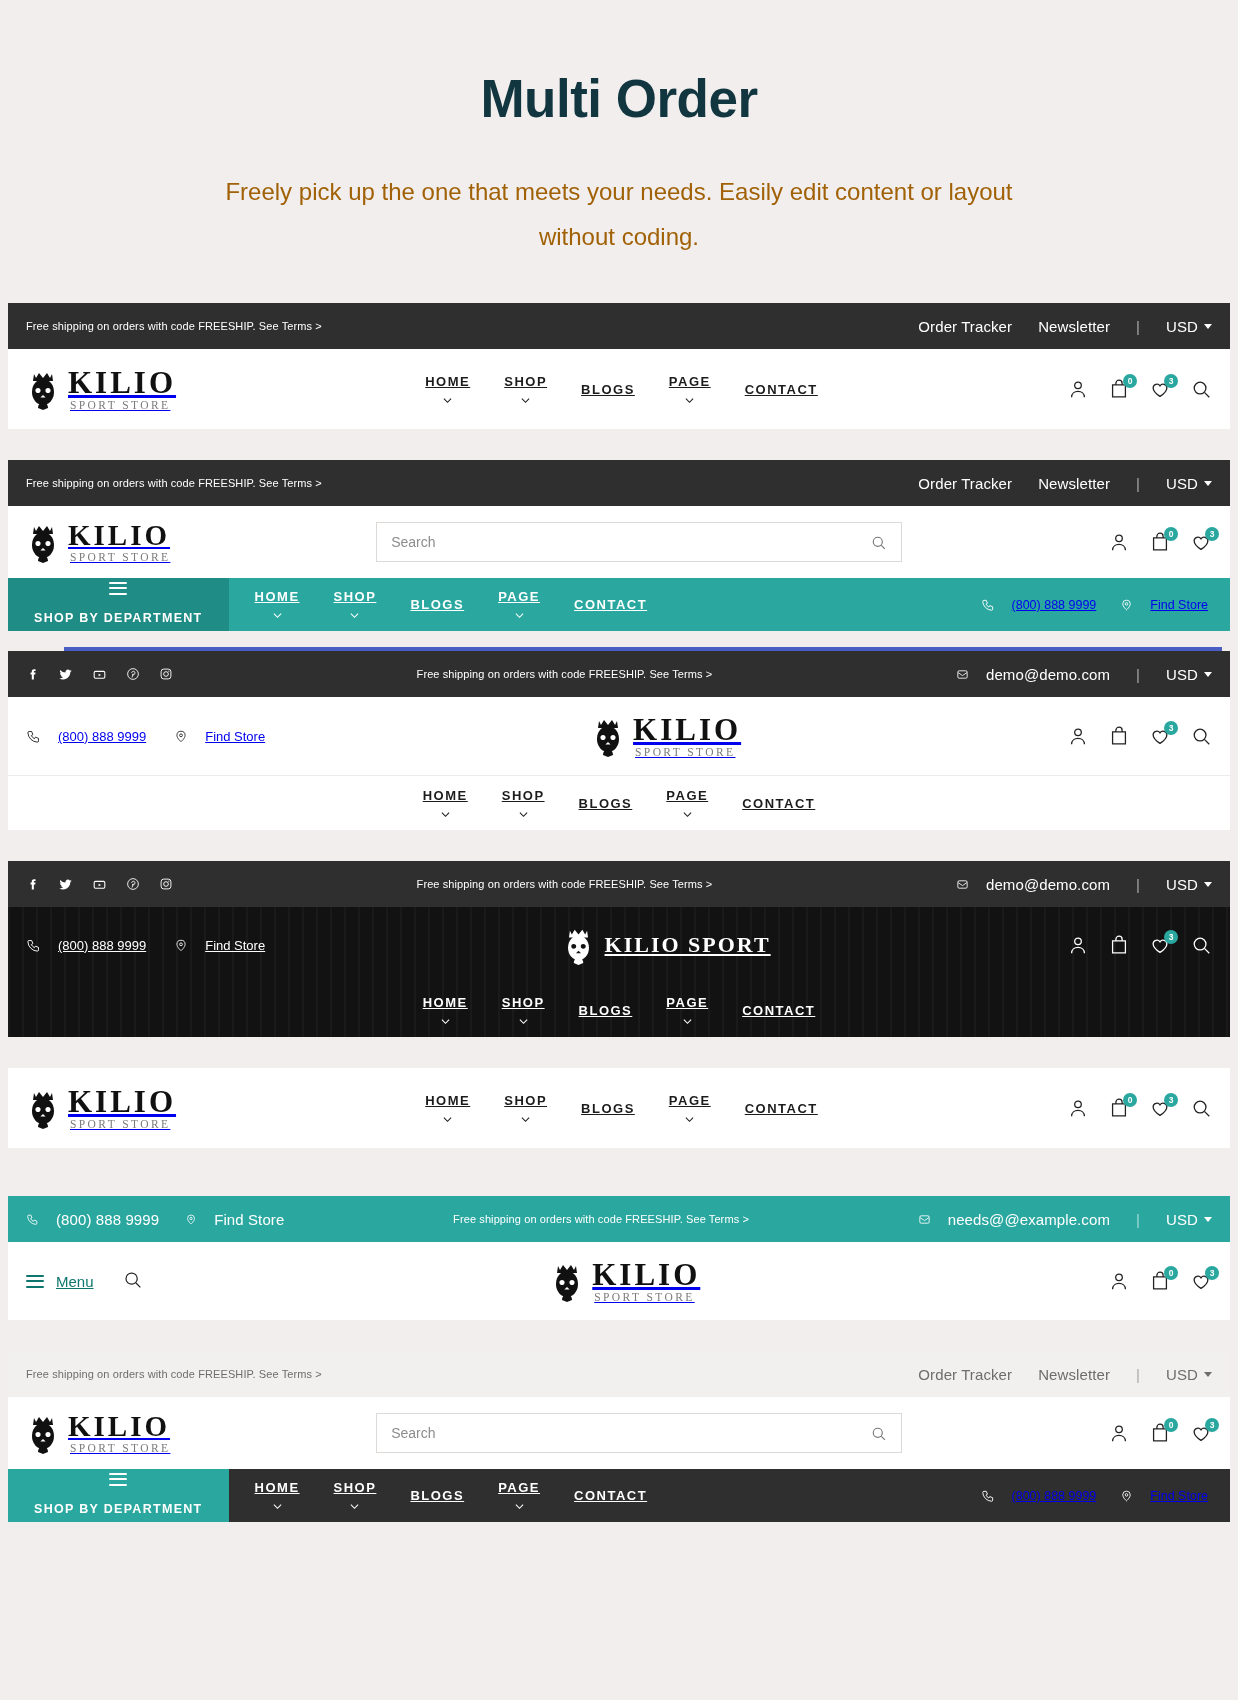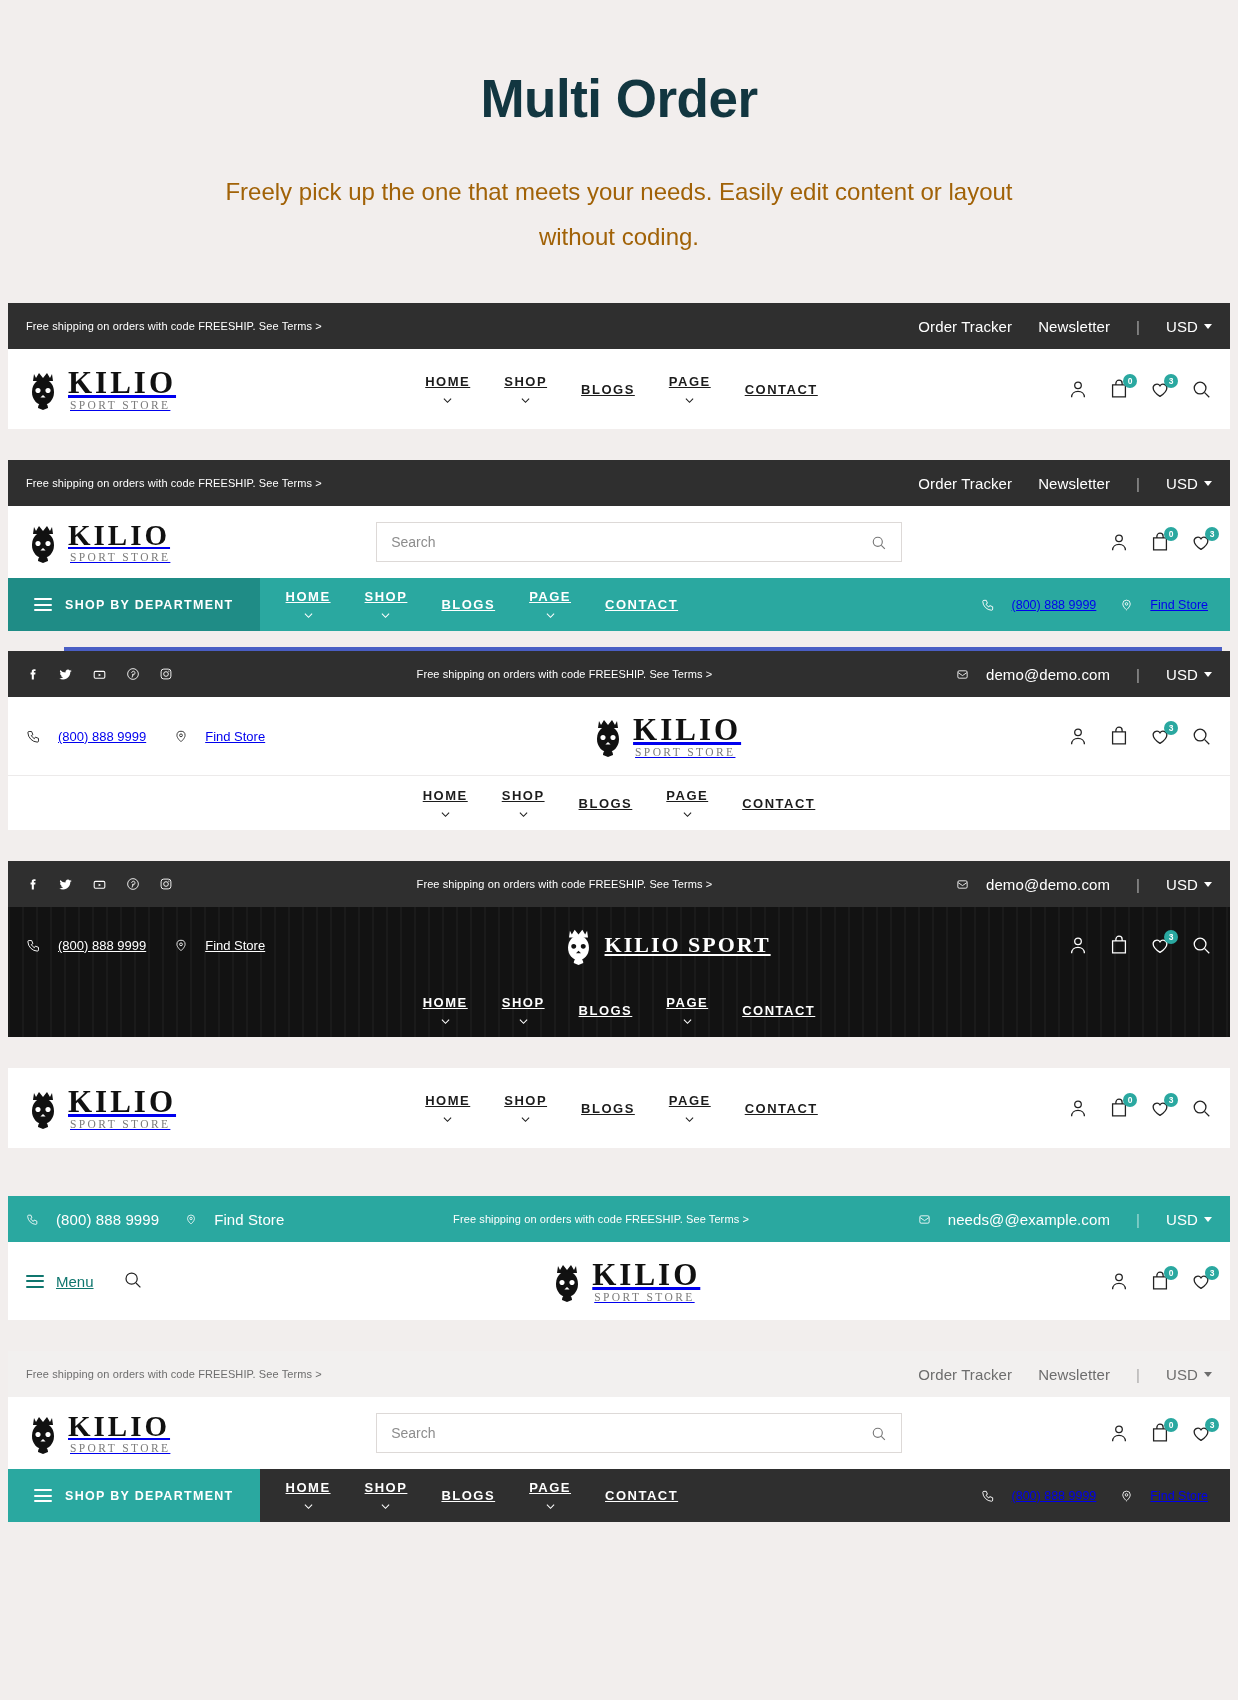--- a/index.html
+++ b/index.html
@@ -136,20 +136,21 @@
   .searchbox input::placeholder { color:#8d8d8d; }
 
   
   .tealstrip { display:flex; align-items:stretch; background:#2aa8a0; height:53px; }
   .tealstrip .dept {
     background:#1f8c86; color:#fff;
     display:flex; align-items:center; gap:13px;
     padding: 0 26px;
     font-size: 12.5px; font-weight:700; letter-spacing:1.3px;
     white-space:nowrap;
+    flex-direction:column;
   }
   .tealstrip .navwrap { display:flex; align-items:center; flex:1; padding-left: 26px; }
   .tealstrip .contacts { display:flex; align-items:center; gap:24px; padding-right: 22px; color:#fff; font-size:12.5px; }
   .darkstrip { background:#2f2f2f; }
   .darkstrip .dept { background:#2aa8a0; }
 
   .cinfo { display:flex; align-items:center; gap:17px; white-space:nowrap; }
 
   
   .center3 { display:flex; align-items:center; padding:0 18px; height:78px; background:#fff; }

